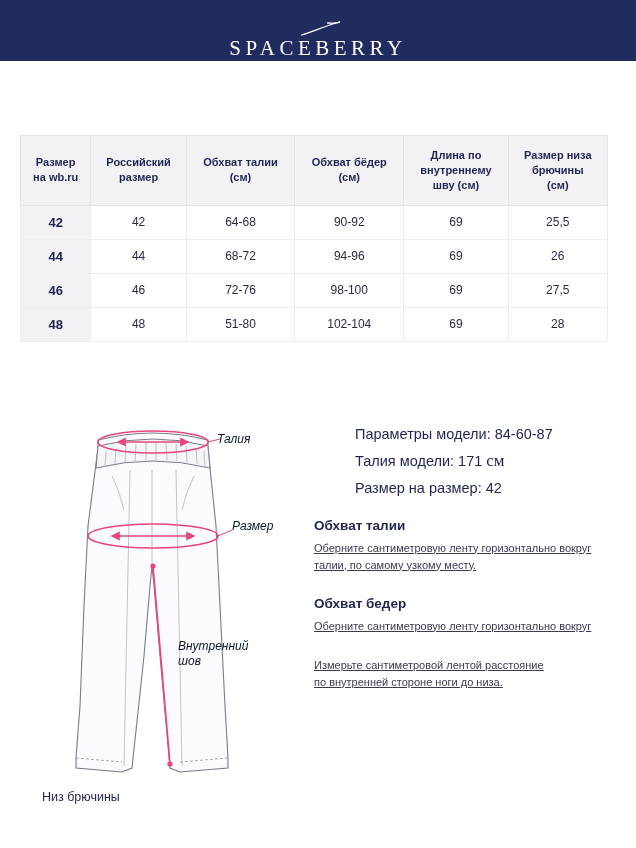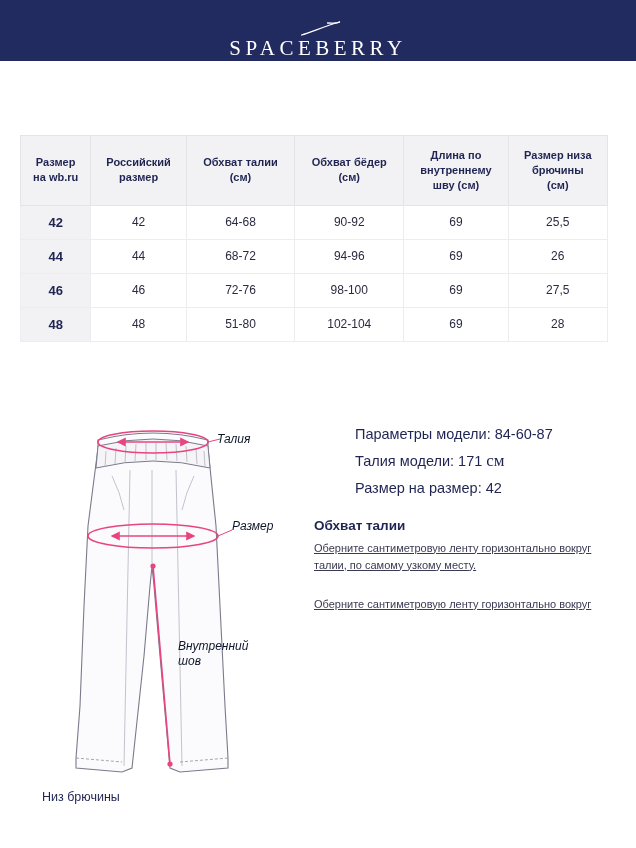--- a/index.html
+++ b/index.html
@@ -299,22 +299,27 @@
 
     <div class="block">
       <h3>Обхват талии</h3>
       <p>
         <span>Оберните сантиметровую ленту горизонтально вокруг</span><br>
         <span>талии, по самому узкому месту.</span>
       </p>
     </div>
 
     <div class="block">
+      <h3>Обхват бедер</h3>
       <p>
         <span>Оберните сантиметровую ленту горизонтально вокруг</span><br>
       </p>
     </div>
 
     <div class="block">
+      <p>
+        <span>Измерьте сантиметровой лентой расстояние</span><br>
+        <span>по внутренней стороне ноги до низа.</span>
+      </p>
     </div>
 
   </div>
 </div>
 
 </body></html>

